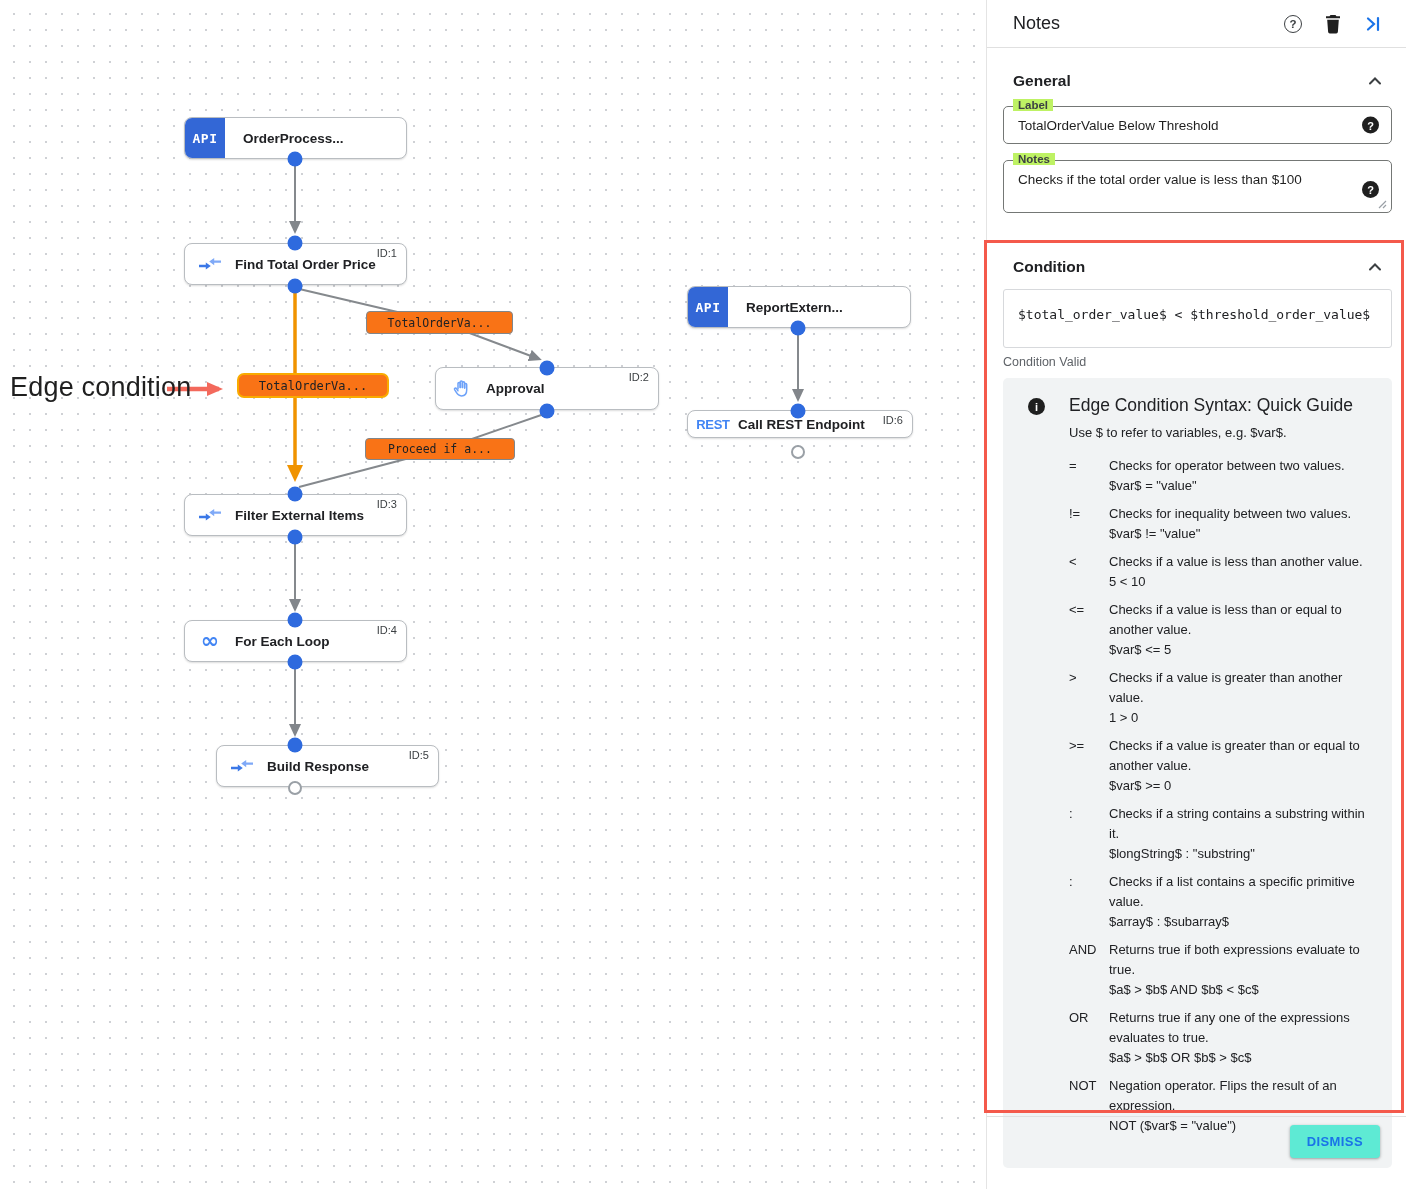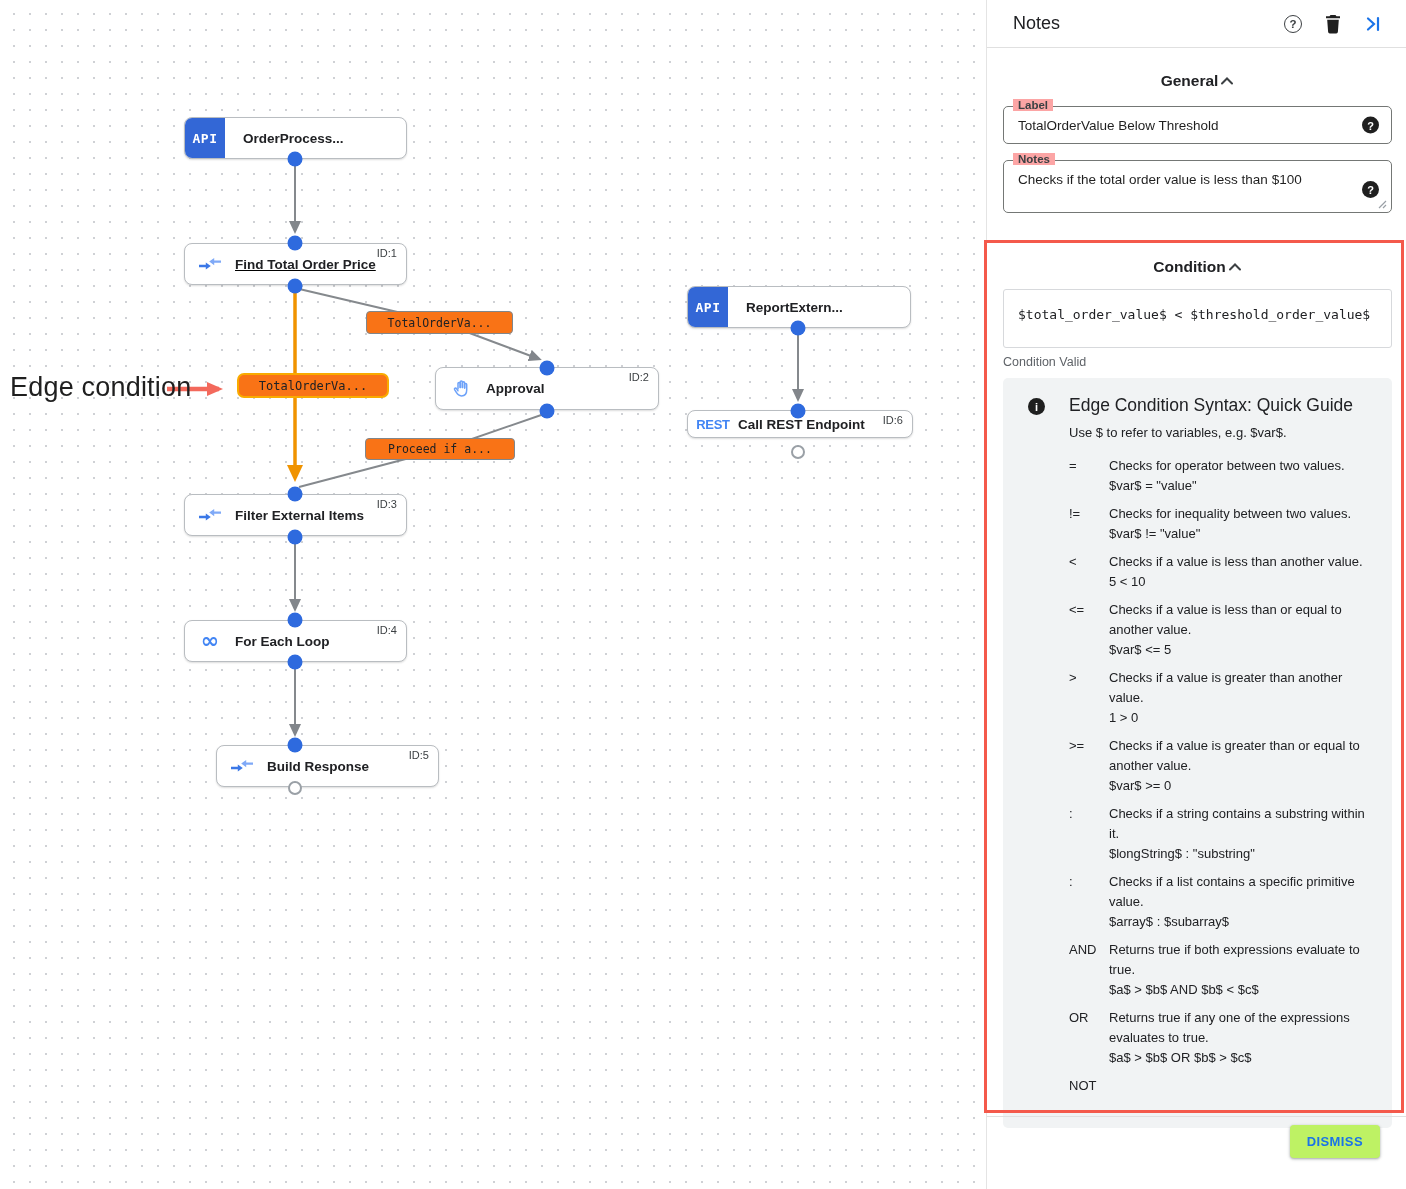--- a/index.html
+++ b/index.html
@@ -37,25 +37,25 @@
 
   
   #panel { position:absolute; left:986px; top:0; width:420px; height:1189px; background:#fff; border-left:1px solid #e4e4e4; }
   .panel-header { height:48px; display:flex; align-items:center; padding:0 24px 0 26px; border-bottom:1px solid #e0e0e0; }
   .panel-title { font-size:18px; color:#202124; flex:1; }
   .panel-header .hicons { display:flex; align-items:center; gap:22px; }
   .icon-btn { background:none; border:none; cursor:pointer; padding:0; display:flex; align-items:center; justify-content:center; }
   .help-ring { width:18px; height:18px; border:1.6px solid #3c4043; border-radius:50%; color:#3c4043;
     font-size:11.5px; font-weight:bold; display:flex; align-items:center; justify-content:center; }
 
-  .section-head { display:flex; align-items:center; justify-content:center; padding:0 22px 0 26px; margin-top:24px; }
+  .section-head { display:flex; align-items:center; justify-content:space-between; padding:0 22px 0 26px; margin-top:24px; }
   .section-title { font-size:15.5px; font-weight:bold; color:#202124; }
 
   .mfield { position:relative; margin:16px 14px 0 16px; border:1px solid #747775; border-radius:5px; padding:10px 40px 9px 14px; background:#fff; }
-  .mfield .flabel { position:absolute; top:-8px; left:9px; background:#fca5a5; padding:0 5px; font-size:11.5px; font-weight:bold; color:#3c4043; }
+  .mfield .flabel { position:absolute; top:-8px; left:9px; background:#bef264; padding:0 5px; font-size:11.5px; font-weight:bold; color:#3c4043; }
   .mfield .fvalue { font-size:13.5px; color:#1f1f1f; line-height:17px; }
   .mfield.notes { padding-bottom:24px; }
   .help-dot { position:absolute; right:12px; width:17px; height:17px; border-radius:50%; background:#1f1f1f; color:#fff;
     font-size:11px; font-weight:bold; display:flex; align-items:center; justify-content:center; top:50%; transform:translateY(-50%); }
   .mfield.notes .help-dot { top:auto; bottom:14px; transform:none; }
   .resize-grip { position:absolute; right:4px; bottom:3px; }
 
   .cond-highlight { position:absolute; left:984px; top:240px; width:420px; height:873px; border:3px solid #f4594b; z-index:9; pointer-events:none; }
 
   .cond-section { position:absolute; left:0; top:258px; width:100%; }
@@ -69,21 +69,21 @@
     display:flex; align-items:center; justify-content:center; margin:3px 0 0 1px; flex-shrink:0; }
   .g-head-text { margin-left:24px; }
   .g-title { font-size:17.5px; color:#202124; }
   .g-intro { font-size:13px; color:#202124; margin-top:9px; }
   .g-list { margin-left:42px; margin-top:16px; }
   .g-row { display:flex; margin-bottom:8px; }
   .g-op { width:40px; flex-shrink:0; font-size:13px; color:#202124; line-height:20px; }
   .g-txt { font-size:13px; color:#202124; line-height:20px; width:278px; }
 
   .panel-footer-line { position:absolute; left:0; top:1116px; width:100%; border-top:1px solid #e0e0e0; }
-  .dismiss-btn { position:absolute; right:26px; top:1125px; background:#bef264; border:none; border-radius:4px;
+  .dismiss-btn { position:absolute; right:26px; top:1125px; background:#5eead4; border:none; border-radius:4px;
     color:#1a73e8; font-family:"Liberation Sans",sans-serif; font-size:13px; font-weight:bold; letter-spacing:.4px;
     padding:9px 17px; cursor:pointer; z-index:10;
     box-shadow:0 1px 2px rgba(60,64,67,.3), 0 1px 3px 1px rgba(60,64,67,.15); }
 </style>
 </head>
 <body>
 
 <div id="stage">
 
   <div id="canvas">
@@ -115,21 +115,21 @@
 
     <div class="elabel" style="left:366px; top:311px; width:147px; height:23px;">TotalOrderVa...</div>
     <div class="elabel selected" style="left:237px; top:373px; width:152px; height:25px;">TotalOrderVa...</div>
     <div class="elabel" style="left:365px; top:438px; width:150px; height:22px;">Proceed if a...</div>
 
     <div class="node" style="left:184px; top:117px; width:223px; height:42px;">
       <div class="api-badge">API</div>
       <div class="nlabel">OrderProcess...</div>
     </div>
 
-    <div class="node" style="left:184px; top:243px; width:223px; height:42px;text-decoration:underline;">
+    <div class="node" style="left:184px; top:243px; width:223px; height:42px;">
       <div class="nid">ID:1</div>
       <div class="nicon">
         <svg width="22" height="16" viewBox="0 0 22 16">
           <path d="M22 4.4 h-6.8 V2 l-5 3.6 5 3.6 V6.8 H22 z" fill="#7fa9f7"></path>
           <path d="M0 8.8 h6.8 V6.4 l5 3.6 -5 3.6 v-2.4 H0 z" fill="#3b78e7"></path>
         </svg>
       </div>
       <div class="nlabel">Find Total Order Price</div>
     </div>
 
@@ -334,20 +334,24 @@
             </div>
             <div class="g-row">
               <div class="g-op">OR</div>
               <div class="g-txt">
                 <div>Returns true if any one of the expressions evaluates to true.</div>
                 <div>$a$ &gt; $b$ OR $b$ &gt; $c$</div>
               </div>
             </div>
             <div class="g-row">
               <div class="g-op">NOT</div>
+              <div class="g-txt">
+                <div>Negation operator. Flips the result of an expression.</div>
+                <div>NOT ($var$ = "value")</div>
+              </div>
             </div>
           </div>
       </div>
     </div>
 
     <div class="panel-footer-line"></div>
     <button class="dismiss-btn">DISMISS</button>
   </div>
 
   <div class="cond-highlight"></div>

